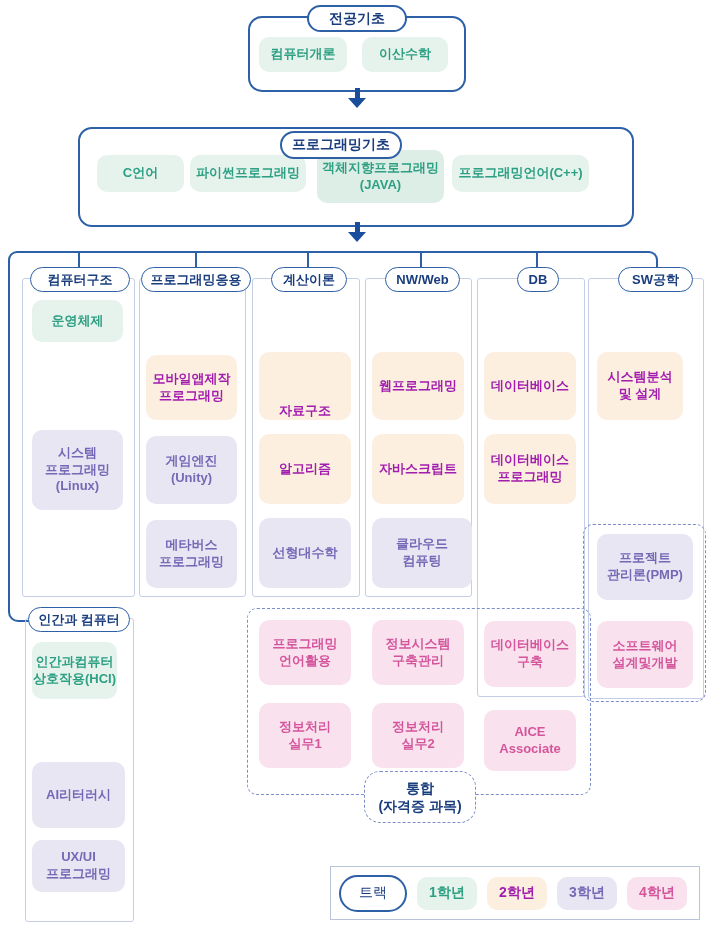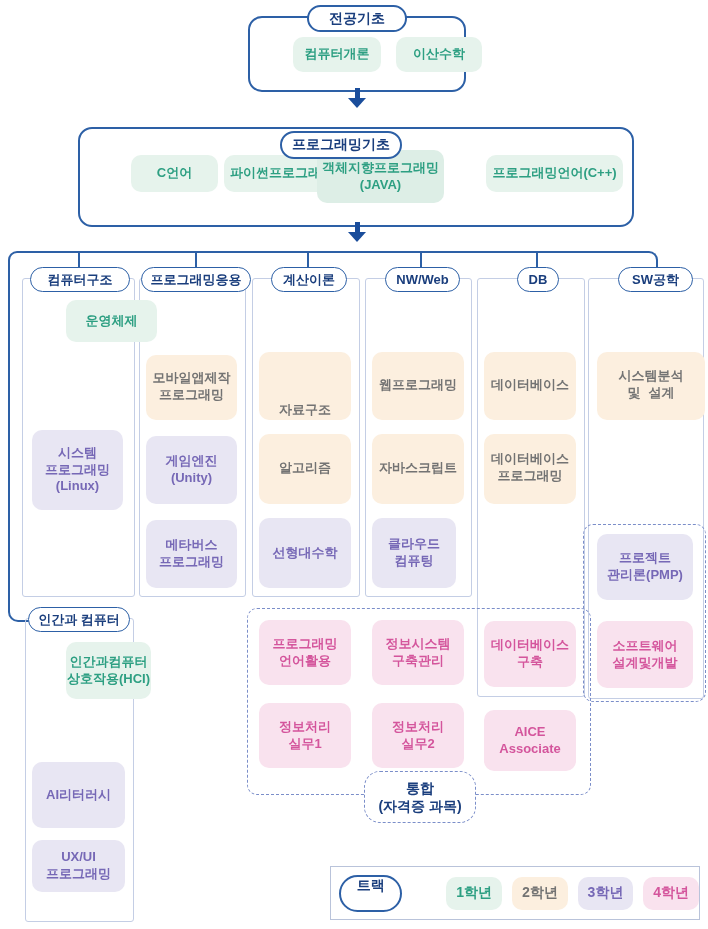--- a/index.html
+++ b/index.html
@@ -39,31 +39,31 @@
   .integration-pill {
     position:absolute; background:#ffffff; border:1.6px dashed #7b8ec9; border-radius:16px;
     color:#1a3e7d; font-weight:bold; font-size:14px; text-align:center; line-height:1.3;
     display:flex; align-items:center; justify-content:center; white-space:pre-line; z-index:7;
   }
   
   .course {
     position:absolute; border-radius:10px; display:flex; align-items:center; justify-content:center;
     text-align:center; font-size:13px; font-weight:bold; line-height:1.3; white-space:pre-line; z-index:5;
   }
-  .y1 { background:#e6f3ec; color:#2d9f82;margin-left:34px; }
+  .y1 { background:#e6f3ec; color:#2d9f82; }
   .y1b { background:#ddeee6; color:#2d9f82; }
-  .y2 { background:#fcefdf; color:#737373;font-family:Liberation Mono, monospace; }
+  .y2 { background:#fcefdf; color:#a21caf; }
   .y3 { background:#e8e6f3; color:#7668b6; }
   .y4 { background:#f9e2ee; color:#d4559c; }
   
   .legend-box { position:absolute; left:330px; top:866px; width:370px; height:54px;
     border:1.5px solid #b9c3da; background:#ffffff; z-index:5;
     display:flex; align-items:center; gap:10px; padding-left:8px; box-sizing:border-box; }
   .legend-track { width:64px; height:33px; border:2px solid #2d60a6; border-radius:999px;
-    color:#1a3e7d; font-weight:bold; font-size:14px; display:flex; align-items:flex-start; justify-content:center; }
+    color:#1a3e7d; font-weight:normal; font-size:14px; display:flex; align-items:center; justify-content:center; }
   .legend-chip { width:60px; height:33px; border-radius:10px; font-weight:bold; font-size:14px;
     display:flex; align-items:center; justify-content:center; }
 </style>
 </head>
 <body>
 
 <div class="canvas">
 
   <div class="group-box" style="left:248px; top:16px; width:214px; height:72px;"></div>
   <div class="pill" style="left:307px; top:5px; width:96px; height:23px;">
@@ -176,42 +176,42 @@
   <div class="course y3" style="left:259px; top:518px; width:92px; height:70px;">
     <span>선형대수학</span>
   </div>
 
   <div class="course y2" style="left:372px; top:352px; width:92px; height:68px;">
     <span>웹프로그래밍</span>
   </div>
   <div class="course y2" style="left:372px; top:434px; width:92px; height:70px;">
     <span>자바스크립트</span>
   </div>
-  <div class="course y3" style="left:372px; top:518px; width:84px; height:70px;font-family:Liberation Serif, serif;">
+  <div class="course y3" style="left:372px; top:518px; width:100px; height:70px;font-family:Liberation Serif, serif;">
     <span>클라우드
 컴퓨팅</span>
   </div>
 
   <div class="course y2" style="left:484px; top:352px; width:92px; height:68px;">
     <span>데이터베이스</span>
   </div>
   <div class="course y2" style="left:484px; top:434px; width:92px; height:70px;">
     <span>데이터베이스
 프로그래밍</span>
   </div>
   <div class="course y4" style="left:484px; top:621px; width:92px; height:66px;">
     <span>데이터베이스
 구축</span>
   </div>
   <div class="course y4" style="left:484px; top:710px; width:92px; height:61px;">
     <span>AICE
 Associate</span>
   </div>
 
-  <div class="course y2" style="left:597px; top:352px; width:108px; height:68px;">
+  <div class="course y2" style="left:597px; top:352px; width:86px; height:68px;">
     <span>시스템분석
 및 설계</span>
   </div>
   <div class="course y3" style="left:597px; top:534px; width:96px; height:66px;">
     <span>프로젝트
 관리론(PMP)</span>
   </div>
   <div class="course y4" style="left:597px; top:621px; width:96px; height:67px;">
     <span>소프트웨어
 설계및개발</span>

